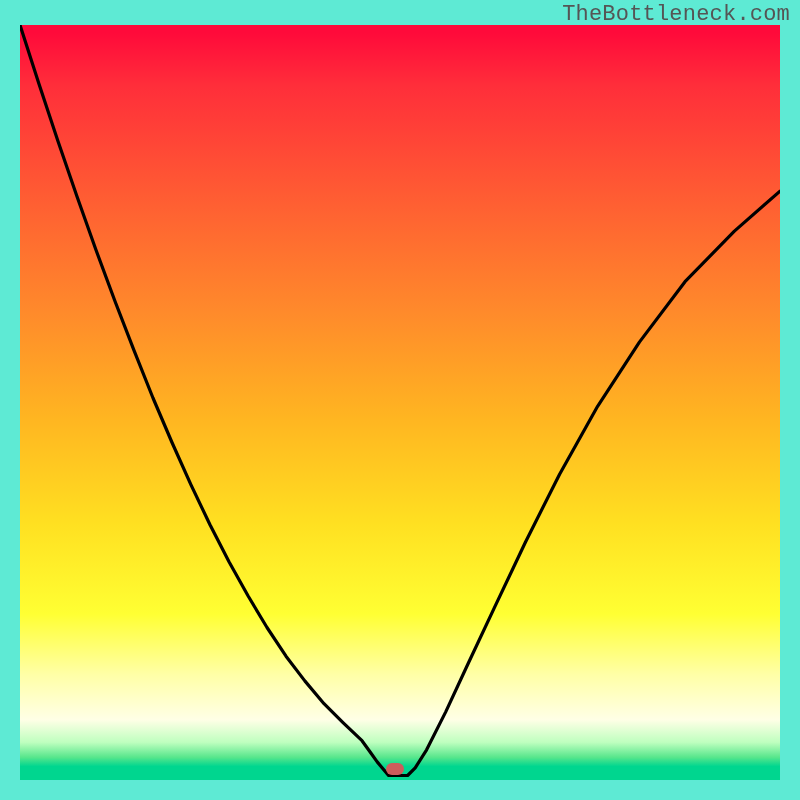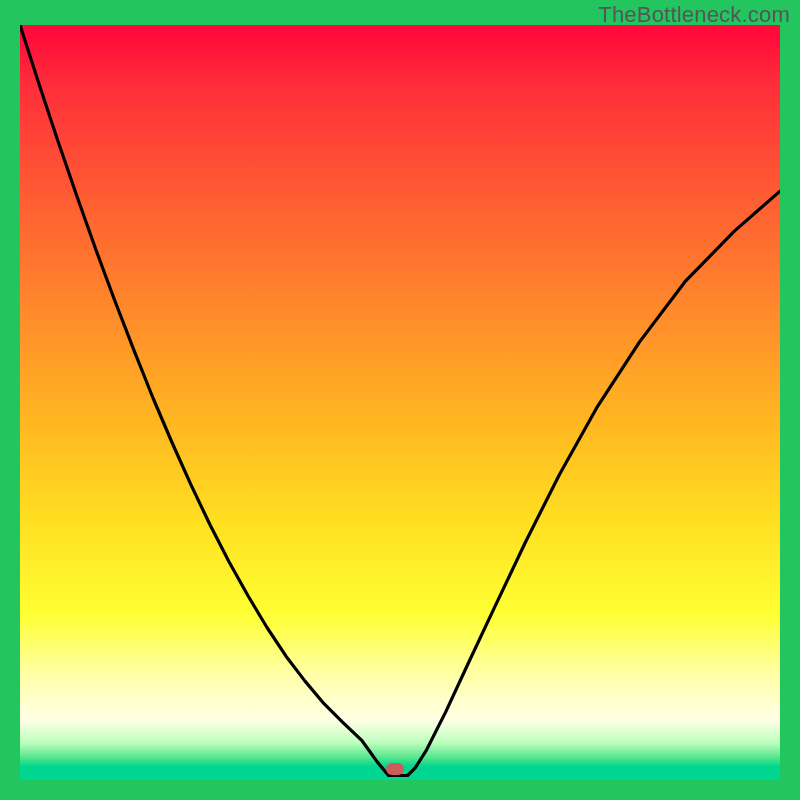--- a/index.html
+++ b/index.html
@@ -8,21 +8,22 @@
     width: 800px;
     height: 800px;
     background: #000;
     overflow: hidden;
     font-family: Arial, Helvetica, sans-serif;
   }
   .frame {
     position: relative;
     width: 800px;
     height: 800px;
-    background: #22c55e;
+    background: #5eead4;
+    font-family: Liberation Mono, monospace;
   }
   .watermark {
     position: absolute;
     top: 2px;
     right: 10px;
     color: #555;
     font-size: 22px;
     font-weight: 500;
     letter-spacing: 0.2px;
     z-index: 5;

